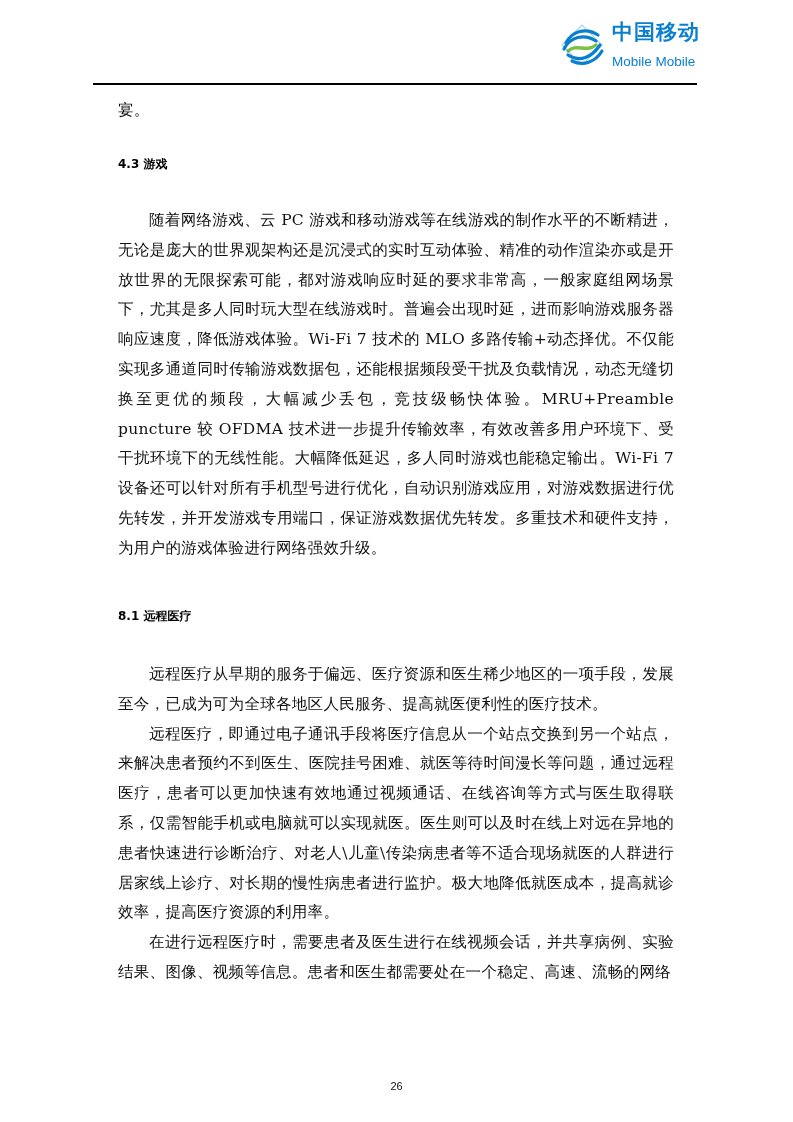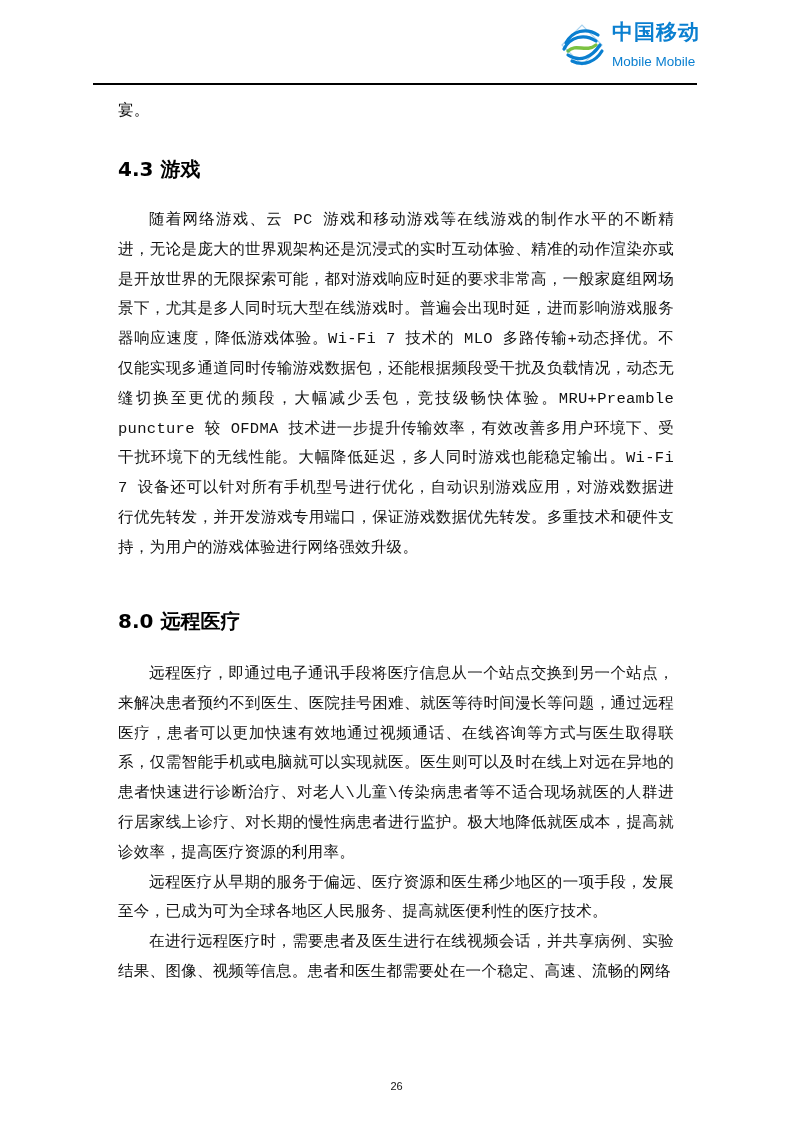--- a/index.html
+++ b/index.html
@@ -7,22 +7,22 @@
     body { position: relative; font-family: "DejaVu Serif", "Liberation Serif", serif; color: #111; }
 
     .header-logo { position: absolute; left: 558px; top: 20px; width: 145px; height: 50px; display: flex; align-items: center; }
     .logo-mark { width: 48px; height: 48px; flex: none; }
     .logo-text { margin-left: 6px; display: flex; flex-direction: column; justify-content: flex-start; gap: 10px; }
     .logo-cn { font-family: "DejaVu Sans", "Liberation Sans", sans-serif; font-size: 21px; font-weight: bold; color: #0a7fd0; letter-spacing: 1px; line-height: 24px; white-space: nowrap; }
     .logo-en { font-family: "Liberation Sans", "DejaVu Sans", sans-serif; font-size: 13.5px; color: #0a7fd0; line-height: 16px; white-space: nowrap; }
 
     .header-rule { position: absolute; left: 93px; top: 83px; width: 604px; height: 2px; background: #000; }
     .para { font-size: 15.5px; line-height: 29.8px; text-align: justify; letter-spacing: 0.3px; color: #111; }
-    .para.indent { text-indent: 2em; font-family: Liberation Mono, monospace; }
-    .heading { font-family: "DejaVu Sans", "Liberation Sans", sans-serif; font-weight: bold; font-size: 20px; color: #000; }
+    .para.indent { text-indent: 2em; }
+    .heading { font-family: "DejaVu Sans", "Liberation Sans", sans-serif; font-weight: bold; font-size: 12px; color: #000; }
     .h-43 { position: absolute; left: 118px; top: 156px; }
     .h-44 { position: absolute; left: 118px; top: 608px; }
 
     .block-top { position: absolute; left: 118px; top: 96px; width: 556px; }
     .block-games { position: absolute; left: 118px; top: 206px; width: 556px; }
     .block-med { position: absolute; left: 118px; top: 660px; width: 556px; }
 
     .page-number { position: absolute; left: 0; width: 793px; top: 1040px; text-align: center; font-family: "Liberation Sans", "DejaVu Sans", sans-serif; font-size: 11px; color: #111; margin-top: 40px; }
   </style>
 </head>
@@ -49,20 +49,20 @@
 
 <div class="block-top">
   <p class="para">宴。</p>
 </div>
 
 <h2 class="heading h-43">4.3 游戏</h2>
 <div class="block-games">
   <p class="para indent">随着网络游戏、云 PC 游戏和移动游戏等在线游戏的制作水平的不断精进，无论是庞大的世界观架构还是沉浸式的实时互动体验、精准的动作渲染亦或是开放世界的无限探索可能，都对游戏响应时延的要求非常高，一般家庭组网场景下，尤其是多人同时玩大型在线游戏时。普遍会出现时延，进而影响游戏服务器响应速度，降低游戏体验。Wi-Fi 7 技术的 MLO 多路传输+动态择优。不仅能实现多通道同时传输游戏数据包，还能根据频段受干扰及负载情况，动态无缝切换至更优的频段，大幅减少丢包，竞技级畅快体验。MRU+Preamble puncture 较 OFDMA 技术进一步提升传输效率，有效改善多用户环境下、受干扰环境下的无线性能。大幅降低延迟，多人同时游戏也能稳定输出。Wi-Fi 7 设备还可以针对所有手机型号进行优化，自动识别游戏应用，对游戏数据进行优先转发，并开发游戏专用端口，保证游戏数据优先转发。多重技术和硬件支持，为用户的游戏体验进行网络强效升级。</p>
 </div>
 
-<h2 class="heading h-44">8.0 远程医疗</h2>
+<h2 class="heading h-44">8.1 远程医疗</h2>
 <div class="block-med">
+  <p class="para indent">远程医疗从早期的服务于偏远、医疗资源和医生稀少地区的一项手段，发展至今，已成为可为全球各地区人民服务、提高就医便利性的医疗技术。</p>
   <p class="para indent">远程医疗，即通过电子通讯手段将医疗信息从一个站点交换到另一个站点，来解决患者预约不到医生、医院挂号困难、就医等待时间漫长等问题，通过远程医疗，患者可以更加快速有效地通过视频通话、在线咨询等方式与医生取得联系，仅需智能手机或电脑就可以实现就医。医生则可以及时在线上对远在异地的患者快速进行诊断治疗、对老人\儿童\传染病患者等不适合现场就医的人群进行居家线上诊疗、对长期的慢性病患者进行监护。极大地降低就医成本，提高就诊效率，提高医疗资源的利用率。</p>
-  <p class="para indent">远程医疗从早期的服务于偏远、医疗资源和医生稀少地区的一项手段，发展至今，已成为可为全球各地区人民服务、提高就医便利性的医疗技术。</p>
   <p class="para indent">在进行远程医疗时，需要患者及医生进行在线视频会话，并共享病例、实验结果、图像、视频等信息。患者和医生都需要处在一个稳定、高速、流畅的网络</p>
 </div>
 
 <div class="page-number">26</div>
 
 </body></html>

